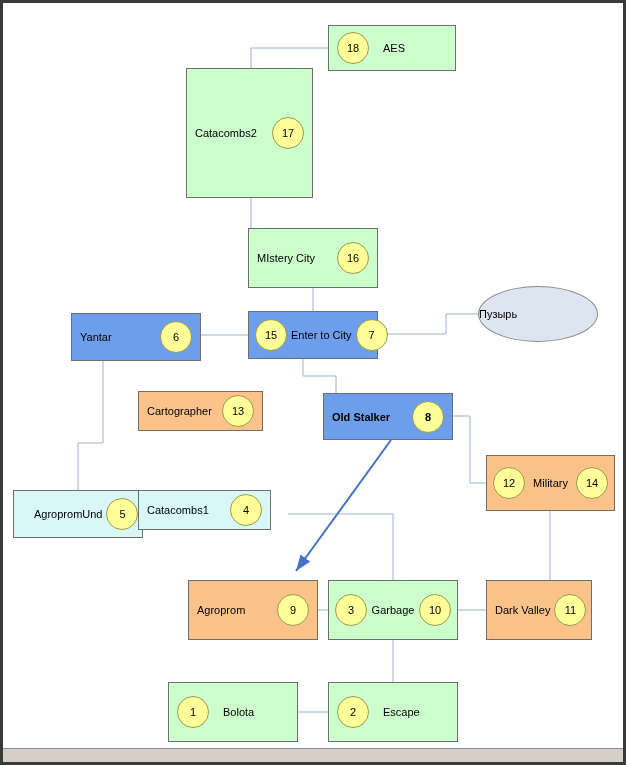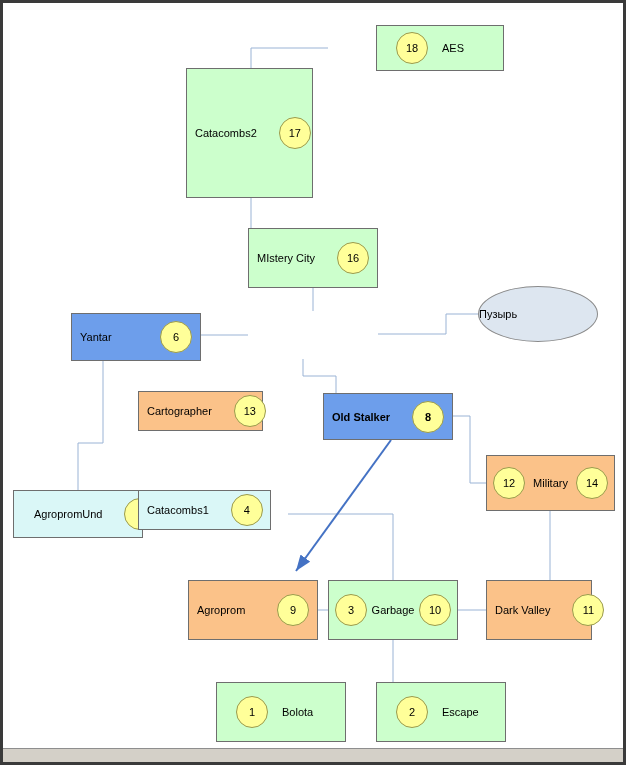--- a/index.html
+++ b/index.html
@@ -20,22 +20,22 @@
     position:absolute;box-sizing:border-box;z-index:2;
     border:1px solid var(--box-border);
     display:flex;align-items:center;justify-content:flex-start;gap:12px;
     font-size:11px;color:#000;
   }
   .c-green{background:var(--green);}
   .c-blue{background:var(--blue);}
   .c-orange{background:var(--orange);}
   .c-cyan{background:var(--cyan);}
   .ellipse{border-radius:50%;background:var(--ellipse);}
-  .spread{justify-content:space-between;padding:0 8px;gap:22px;}
-  .start{justify-content:flex-start;padding-left:19px;gap:14px;margin-left:48px;}
+  .spread{justify-content:space-between;padding:0 8px;gap:4px;}
+  .start{justify-content:flex-start;padding-left:8px;gap:14px;}
   .triple{justify-content:space-between;padding:0 6px;gap:4px;}
   .badge{
     flex:0 0 auto;width:30px;height:30px;border-radius:50%;
     background:var(--circle);border:1px solid var(--circle-border);
     display:flex;align-items:center;justify-content:center;
     font-size:11px;color:#000;
   }
   .lbl{white-space:nowrap;}
   #hscrollbar{
     position:absolute;left:0;right:0;bottom:0;height:13px;
@@ -84,20 +84,25 @@
   <div class="node c-green spread" style="left:245px;top:225px;width:130px;height:60px;">
     <span class="lbl">MIstery City</span>
     <span class="badge">16</span>
   </div>
 
   <div class="node c-blue spread" style="left:68px;top:310px;width:130px;height:48px;">
     <span class="lbl">Yantar</span>
     <span class="badge">6</span>
   </div>
 
+  <div class="node c-blue triple" style="left:245px;top:308px;width:130px;height:48px;">
+    <span class="badge">15</span>
+    <span class="lbl">Enter to City</span>
+    <span class="badge">7</span>
+  </div>
 
   <div class="node ellipse" style="left:475px;top:283px;width:120px;height:56px;border-color:#8a8a8a;">
     <span class="lbl">Пузырь</span>
   </div>
 
   <div class="node c-orange spread" style="left:135px;top:388px;width:125px;height:40px;">
     <span class="lbl">Cartographer</span>
     <span class="badge">13</span>
   </div>
 

